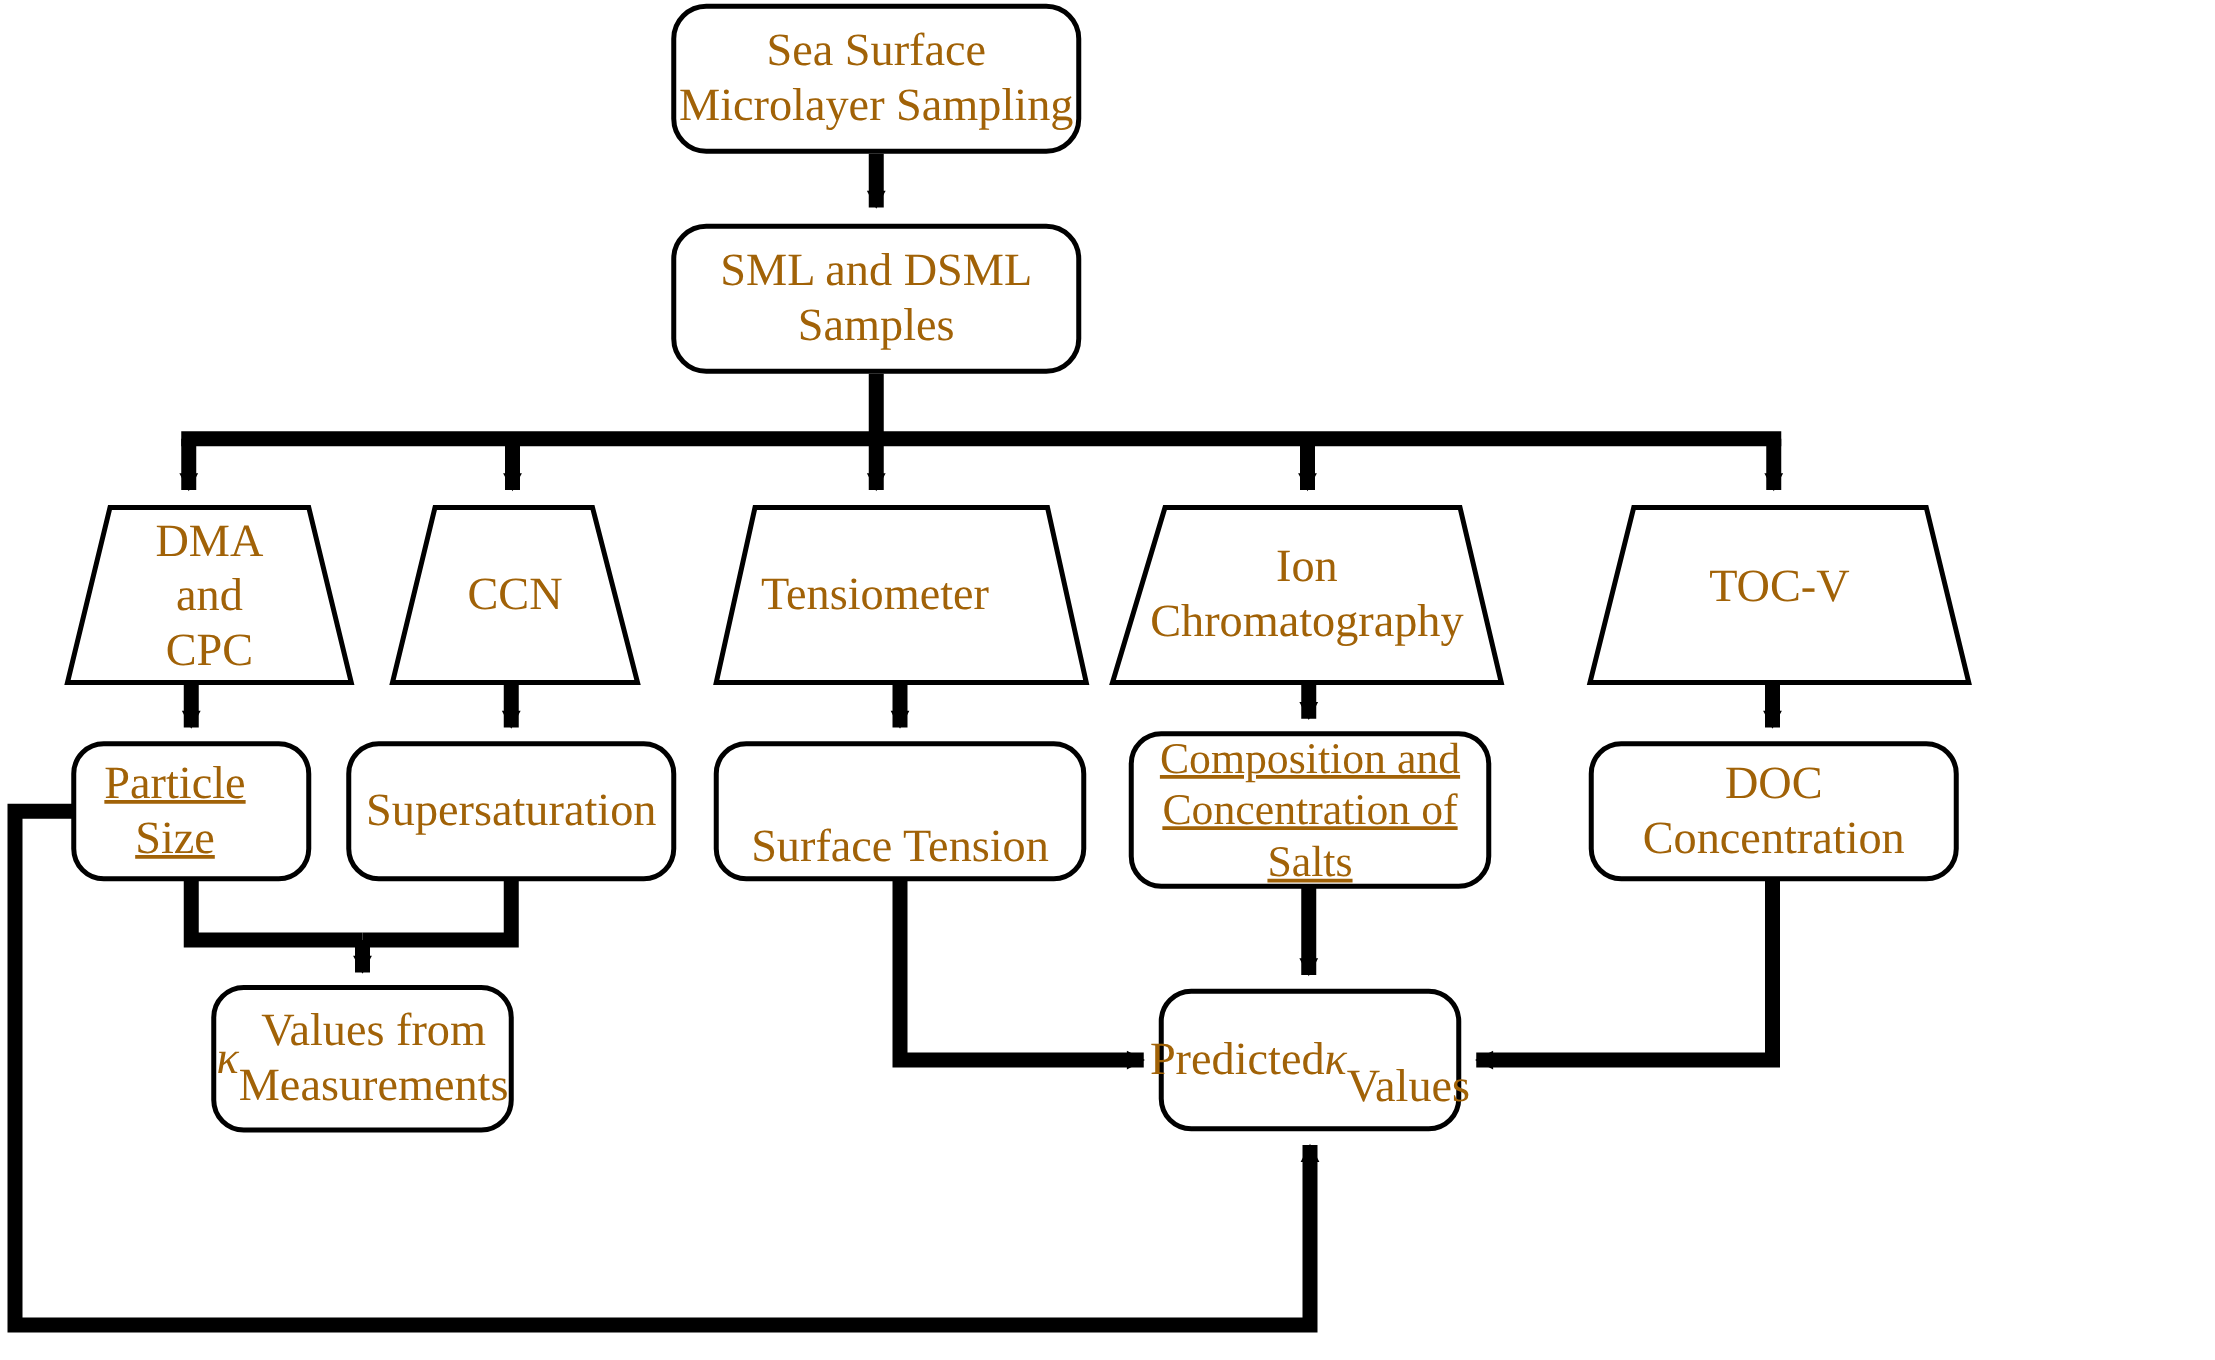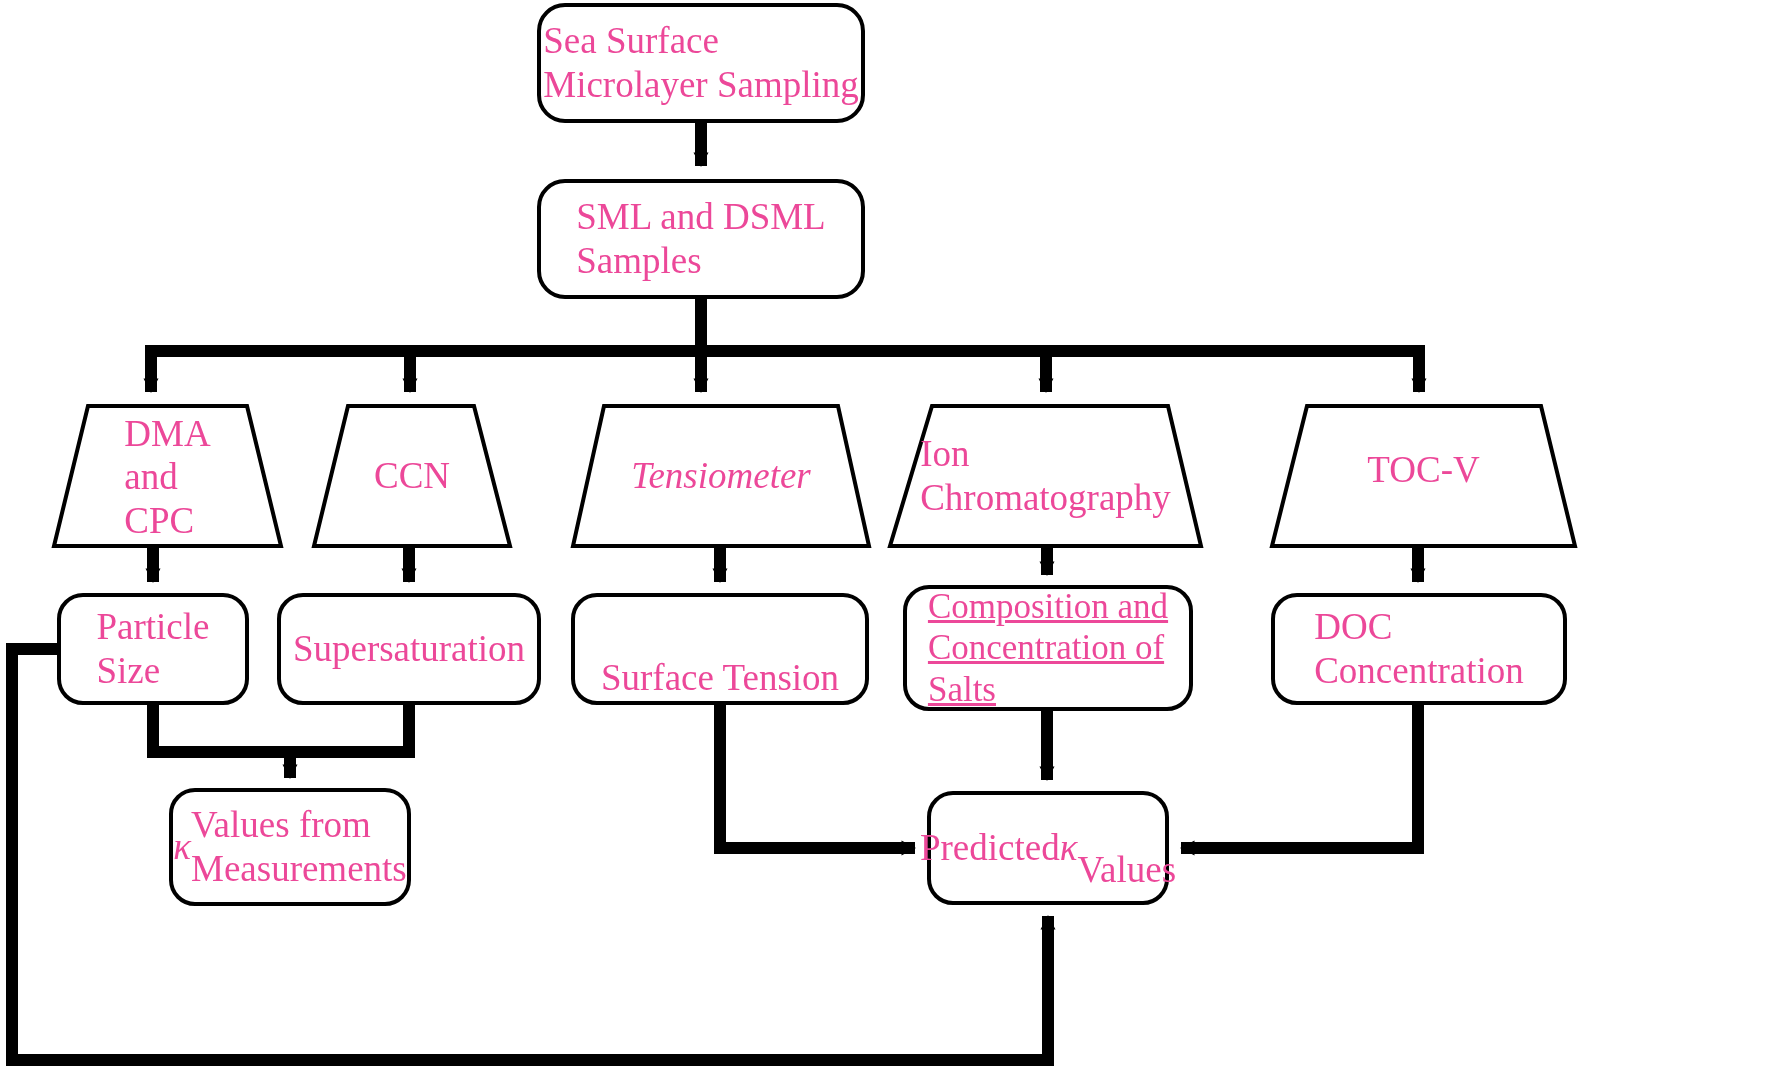--- a/index.html
+++ b/index.html
@@ -21,22 +21,22 @@
     position: absolute;
     left: 0; top: 0;
     width: 1772px;
     height: 1088px;
   }
   .node-label {
     position: absolute;
     display: flex;
     align-items: center;
     justify-content: center;
-    text-align: left;
-    color: #ec4899;
+    text-align: center;
+    color: #a16207;
     line-height: 1.18;
     white-space: pre-line;
     pointer-events: none;
     font-family: "Liberation Serif", "DejaVu Serif", serif;
   }
   .lbl-lg { font-size: 37px; }
   .lbl-md { font-size: 35px; text-decoration: underline; }
   .kap { font-style: italic; }
 </style>
 </head>
@@ -108,28 +108,28 @@
 
   <div class="node-label lbl-lg" style="left:539px; top:181px; width:324px; height:116px;">SML and DSML
 Samples</div>
 
   <div class="node-label lbl-lg" style="left:54px; top:408px; width:227px; height:138px;">DMA
 and
 CPC</div>
 
   <div class="node-label lbl-lg" style="left:314px; top:406px; width:196px; height:140px;">CCN</div>
 
-  <div class="node-label lbl-lg" style="left:573px; top:406px; width:296px; height:140px;font-style:italic;">Tensiometer</div>
+  <div class="node-label lbl-lg" style="left:552px; top:406px; width:296px; height:140px;">Tensiometer</div>
 
   <div class="node-label lbl-lg" style="left:890px; top:406px; width:311px; height:140px;">Ion
 Chromatography</div>
 
   <div class="node-label lbl-lg" style="left:1272px; top:400px; width:303px; height:140px;">TOC-V</div>
 
-  <div class="node-label lbl-lg" style="left:59px; top:595px; width:188px; height:108px;">Particle
+  <div class="node-label lbl-lg" style="left:46px; top:595px; width:188px; height:108px;text-decoration:underline;">Particle
 Size</div>
 
   <div class="node-label lbl-lg" style="left:279px; top:595px; width:260px; height:108px;">Supersaturation</div>
 
   <div class="node-label lbl-lg" style="left:573px; top:624px; width:294px; height:108px;">Surface Tension</div>
 
   <div class="node-label lbl-md" style="left:905px; top:587px; width:286px; height:122px;">Composition and
 Concentration of
 Salts</div>
 

